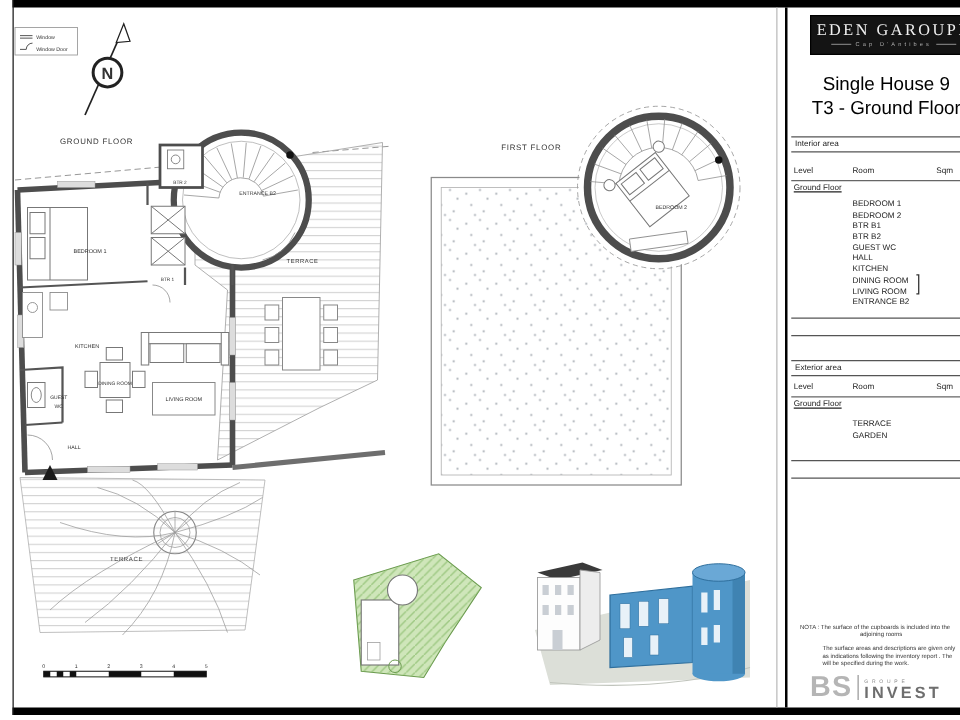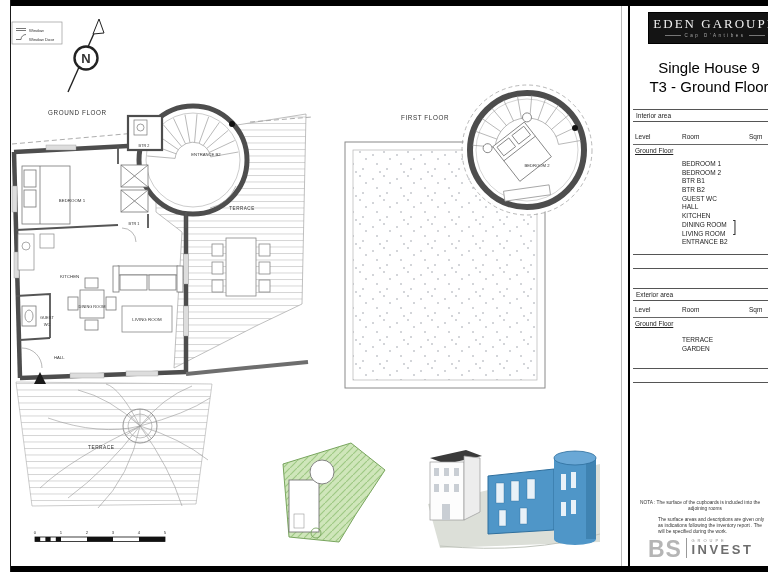--- a/index.html
+++ b/index.html
@@ -31,21 +31,21 @@
   .rows{position:absolute;left:3px;width:157px;font-size:6.5px;line-height:8.7px;}
   .row{position:relative;height:8.7px;}
   .row .rm{margin-left:49px;display:inline-block;}
   .row2{position:relative;height:17.4px;}
   .row2 .rm{margin-left:49px;display:block;}
   .bracket{position:absolute;left:100px;top:1px;font-size:12px;transform:scaleY(1.45);color:#333;}
   .total{position:absolute;left:3px;width:157px;height:13px;border-top:1px solid #555;
          border-bottom:1px solid #555;font-size:6.5px;line-height:13px;}
   .total .val{position:absolute;right:-7px;}
   .nota{position:absolute;font-size:4.8px;color:#333;white-space:nowrap;}
-  .bs-logo{position:absolute;top:538px;left:18px;display:flex;align-items:flex-start;}
+  .bs-logo{position:absolute;top:538px;left:18px;display:flex;align-items:flex-end;}
   .bs{font-size:23px;color:#b5b5b5;font-weight:700;letter-spacing:1px;line-height:22px;}
   .bs-bar{width:1.5px;height:20px;background:#999;margin:0 4px;}
   .bs-col{display:flex;flex-direction:column;}
   .groupe{font-size:4px;letter-spacing:3px;color:#8a8a8a;}
   .invest{font-size:13px;letter-spacing:2.5px;color:#6e6e6e;font-weight:600;line-height:13px;}
   svg text{font-family:"Liberation Sans",sans-serif;fill:#333;}
 </style>
 </head>
 <body>
 

